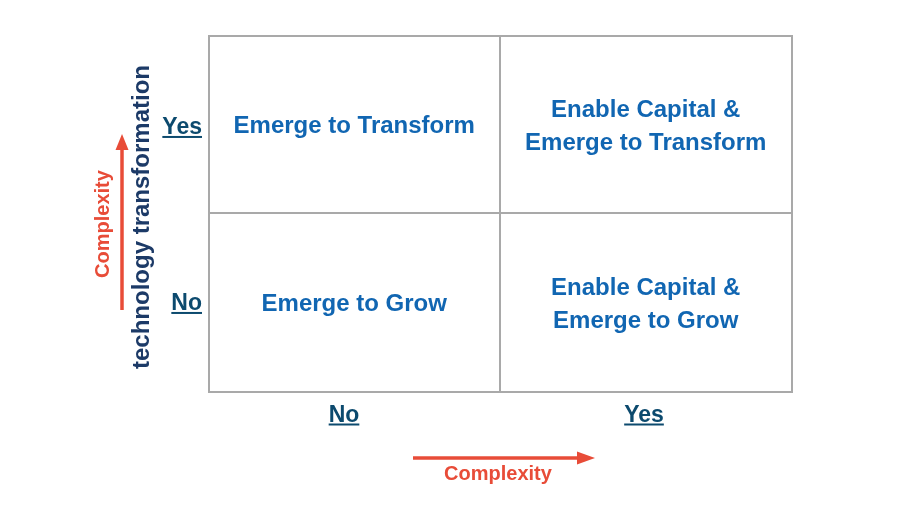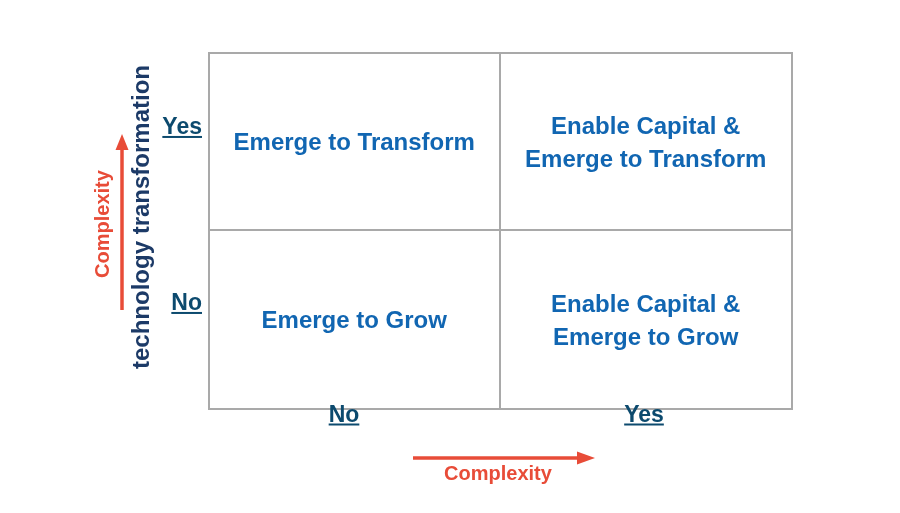--- a/index.html
+++ b/index.html
@@ -7,21 +7,21 @@
     position: relative;
     width: 900px;
     height: 513px;
     background: #ffffff;
     overflow: hidden;
     font-family: "Liberation Sans", sans-serif;
   }
   
   .grid {
     position: absolute;
-    left: 208px; top: 52px;
+    left: 208px; top: 35px;
     width: 585px; height: 358px;
     border: 2px solid #a9a9a9;
     box-sizing: border-box;
     display: grid;
     grid-template-columns: 1fr 1fr;
     grid-template-rows: 1fr 1fr;
   }
   .cell {
     display: flex;
     align-items: center;

